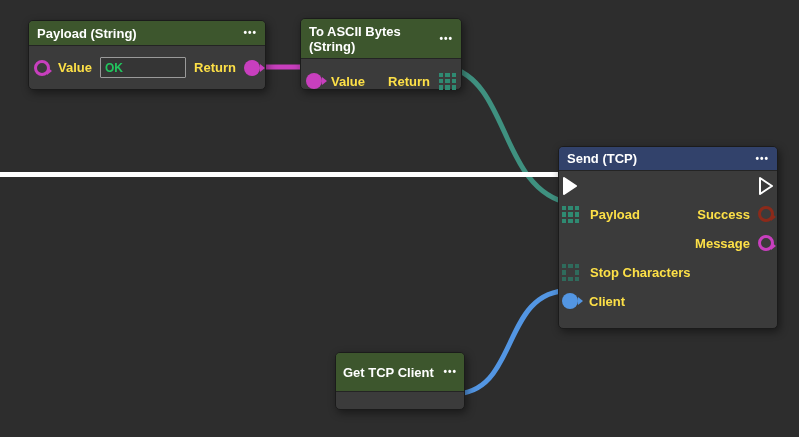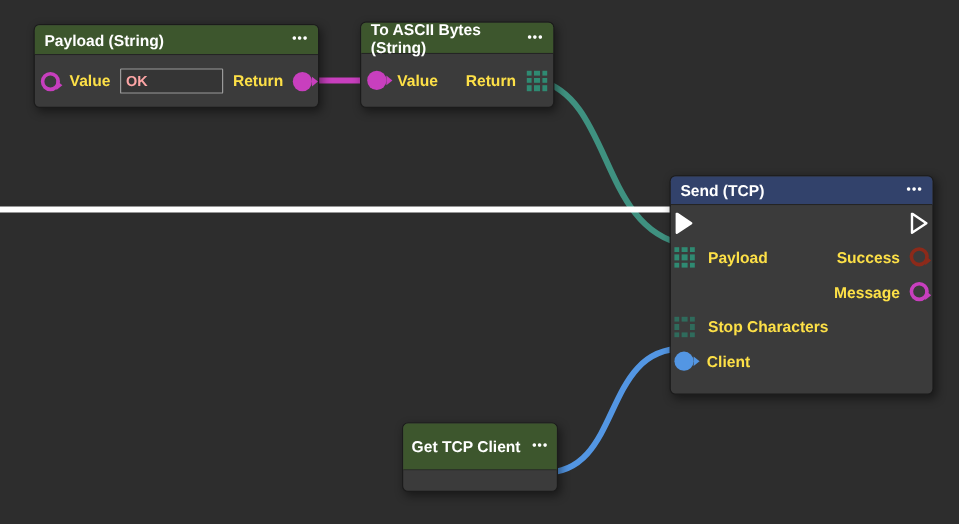--- a/index.html
+++ b/index.html
@@ -64,26 +64,26 @@
   .exec{width:16px;height:18px;display:block;}
 
   
   #node-literal{left:28px;top:20px;width:238px;height:70px;}
   #node-literal .node-header{height:25px;}
   #node-literal .node-body{height:43px;display:flex;align-items:center;padding:0 5px;}
   #node-literal .prow{width:100%;gap:8px;}
   .value-input{
     width:86px;height:21px;box-sizing:border-box;
     background:#353535;border:1px solid #9a9a9a;border-radius:1px;
-    color:#fca5a5;font-size:12px;font-weight:600;padding:5px 4px;
+    color:#22c55e;font-size:12px;font-weight:600;padding:5px 4px;
     font-family:"Liberation Sans", sans-serif;outline:none;
   }
 
   #node-toascii{left:300px;top:18px;width:162px;height:72px;}
-  #node-toascii .node-header{height:26px;gap:12px;}
+  #node-toascii .node-header{height:40px;gap:12px;}
   #node-toascii .node-body{height:44px;display:flex;align-items:center;padding:0 5px;}
   #node-toascii .prow{width:100%;justify-content:space-between;}
   .pgroup{display:flex;align-items:center;gap:9px;}
 
   #node-send{left:558px;top:146px;width:220px;height:183px;}
   #node-send .node-header{height:24px;}
   #node-send .node-body{padding:6px 3px 8px 3px;}
   #node-send .srow{height:29px;display:flex;align-items:flex-start;}
   #node-send .lgroup{display:flex;align-items:center;gap:11px;}
   #node-send .rgroup{display:flex;align-items:center;gap:8px;margin-left:auto;}

